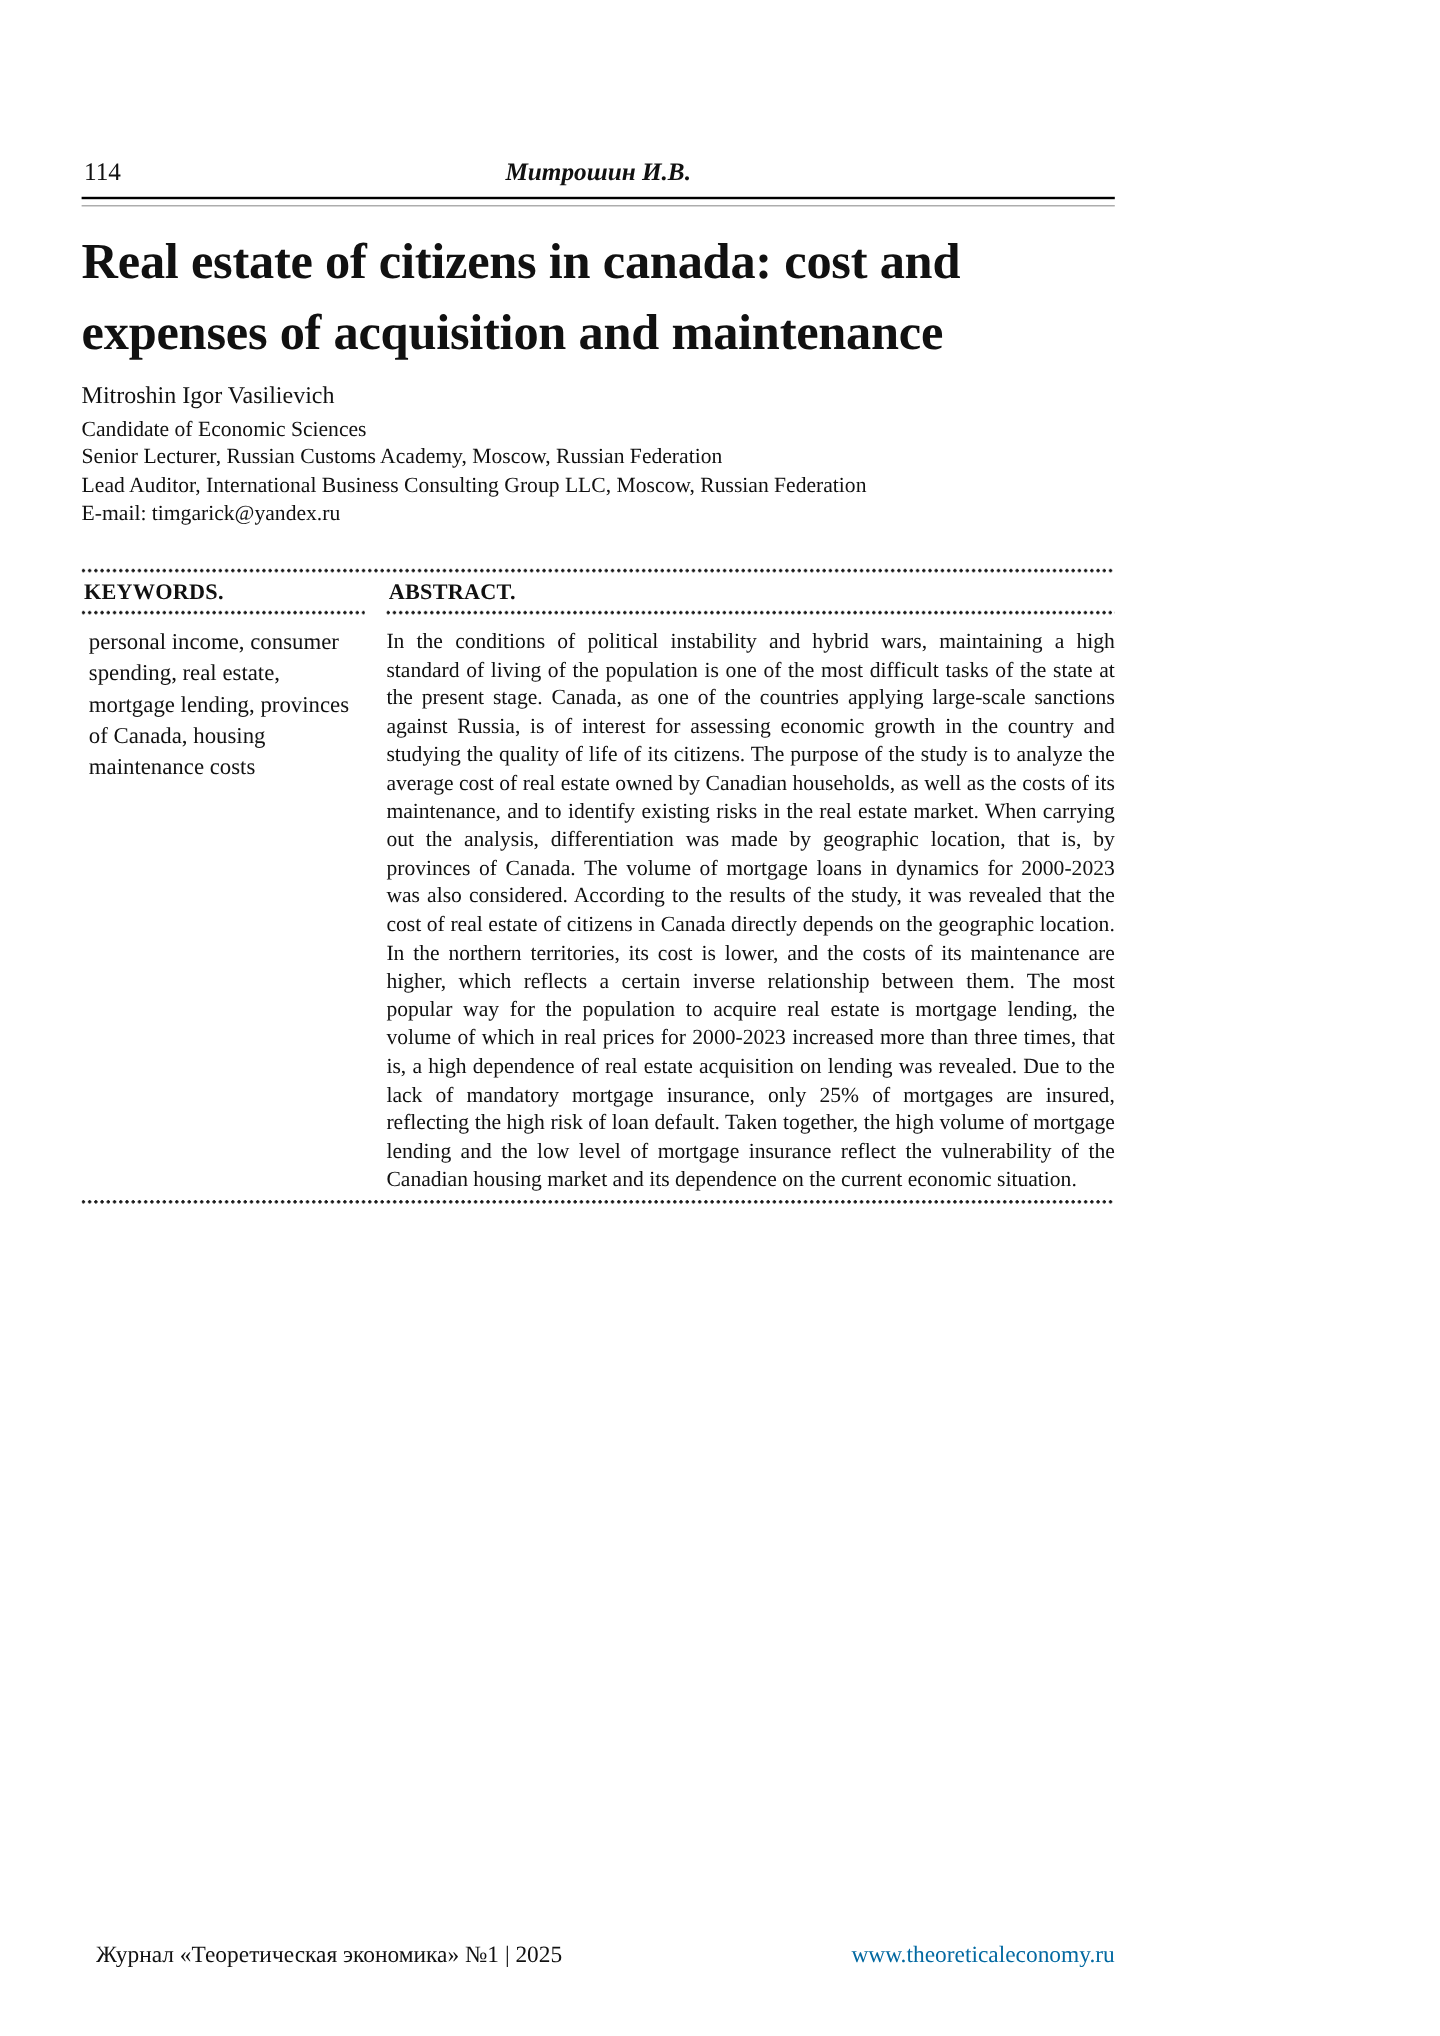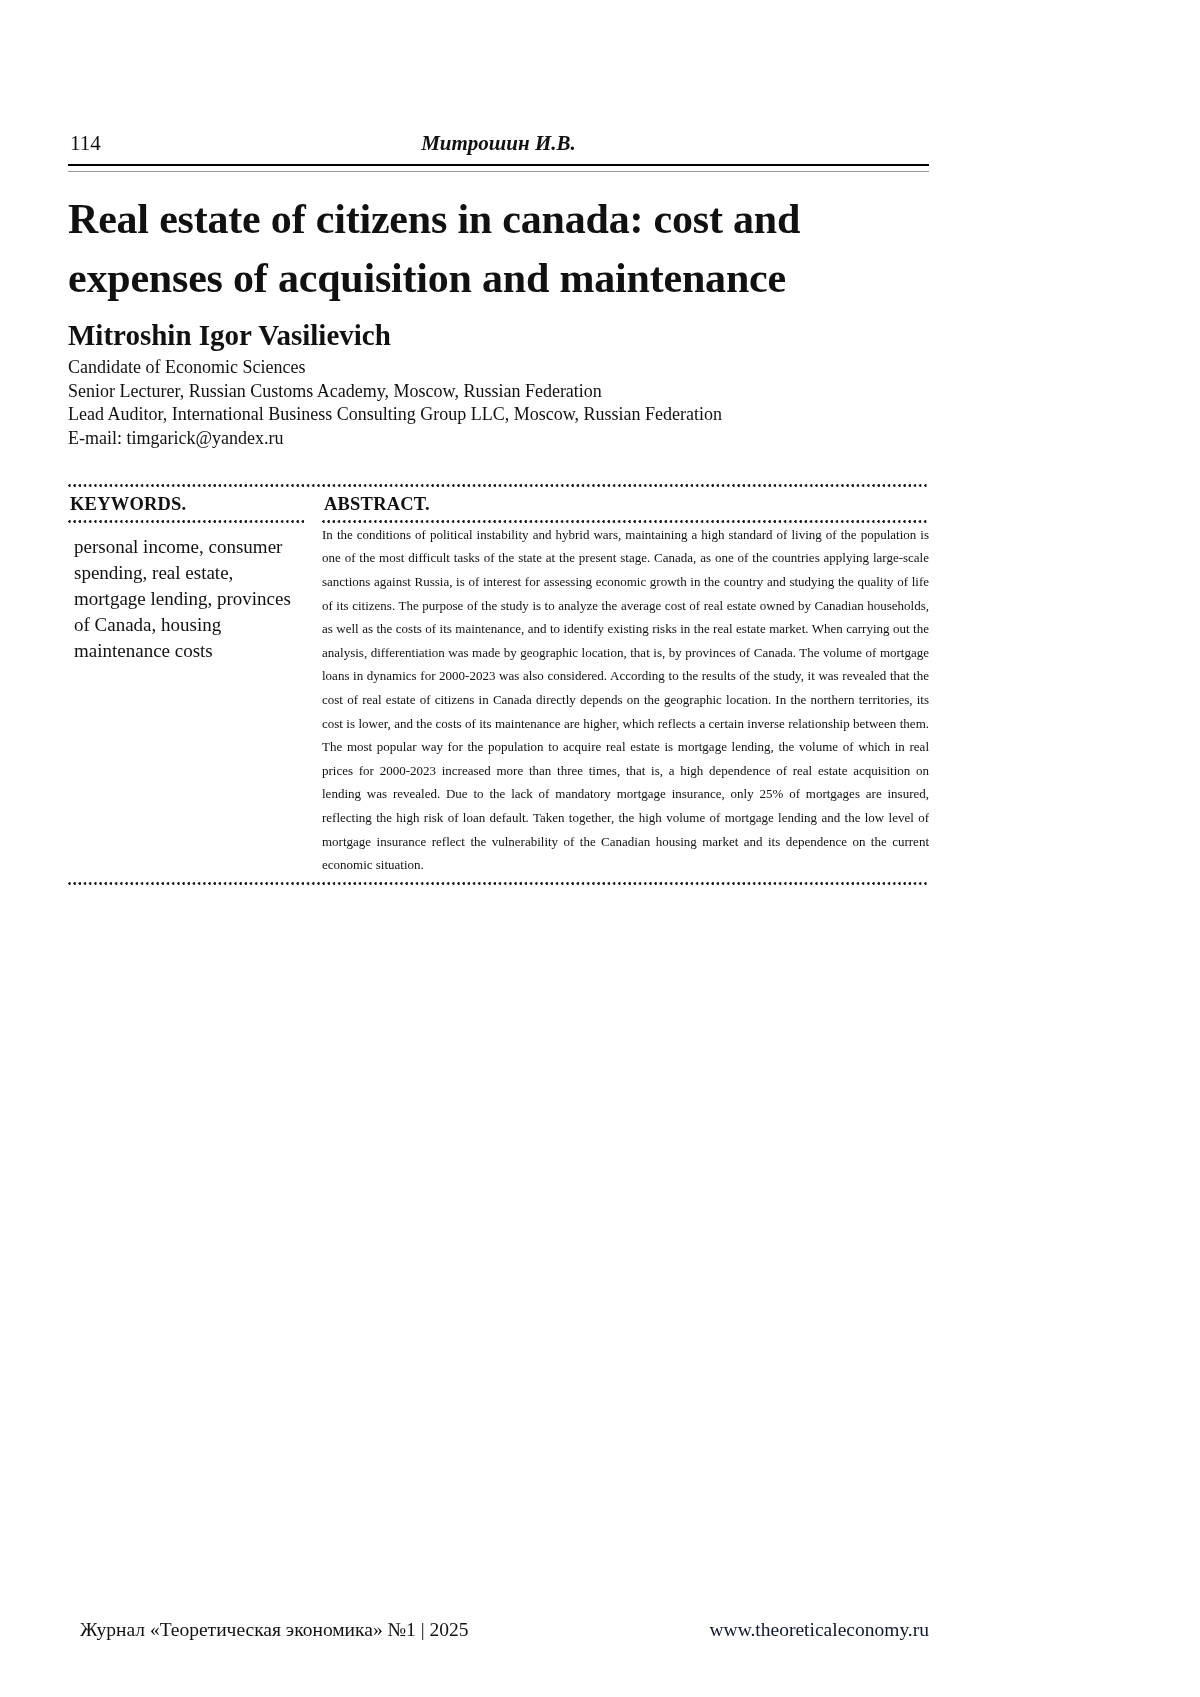--- a/index.html
+++ b/index.html
@@ -58,22 +58,22 @@
   .article-title {
     margin-top: 18px;
     max-width: 985px;
     font-size: 42px;
     line-height: 1.4;
     font-weight: bold;
     letter-spacing: -0.2px;
   }
   .author-name {
     margin-top: 10px;
-    font-size: 29px;
-    font-weight: bold;
+    font-size: 20px;
+    font-weight: normal;
     line-height: 1.2;
   }
   .author-meta {
     margin-top: 4px;
     font-size: 18px;
     line-height: 23.5px;
   }
 
   
   .dotted {
@@ -105,39 +105,40 @@
     padding: 8px 0 6px 2px;
     line-height: 1;
   }
   .kw-text {
     margin-top: 11px;
     padding-left: 6px;
     font-size: 19px;
     line-height: 26px;
   }
   .abstract-text {
-    font-size: 13px;
+    margin-top: 11px;
+    font-size: 18px;
     line-height: 23.6px;
     text-align: justify;
   }
 
   
   .footer-row {
     position: absolute;
     left: 80px;
     right: 68px;
     bottom: 56px;
     display: flex;
     justify-content: space-between;
     align-items: baseline;
     font-size: 19.5px;
     line-height: 1.2;
   }
   .footer-journal { text-align: left; }
-  .footer-site { text-align: right; color: #0f172a; text-decoration: none; }
+  .footer-site { text-align: right; color: #0369a1; text-decoration: none; }
 </style>
 </head>
 <body>
 
 <div class="page">
   <div class="content">
 
     <div class="header-row">
       <span class="page-number">114</span>
       <span class="running-author">Митрошин И.В.</span>

